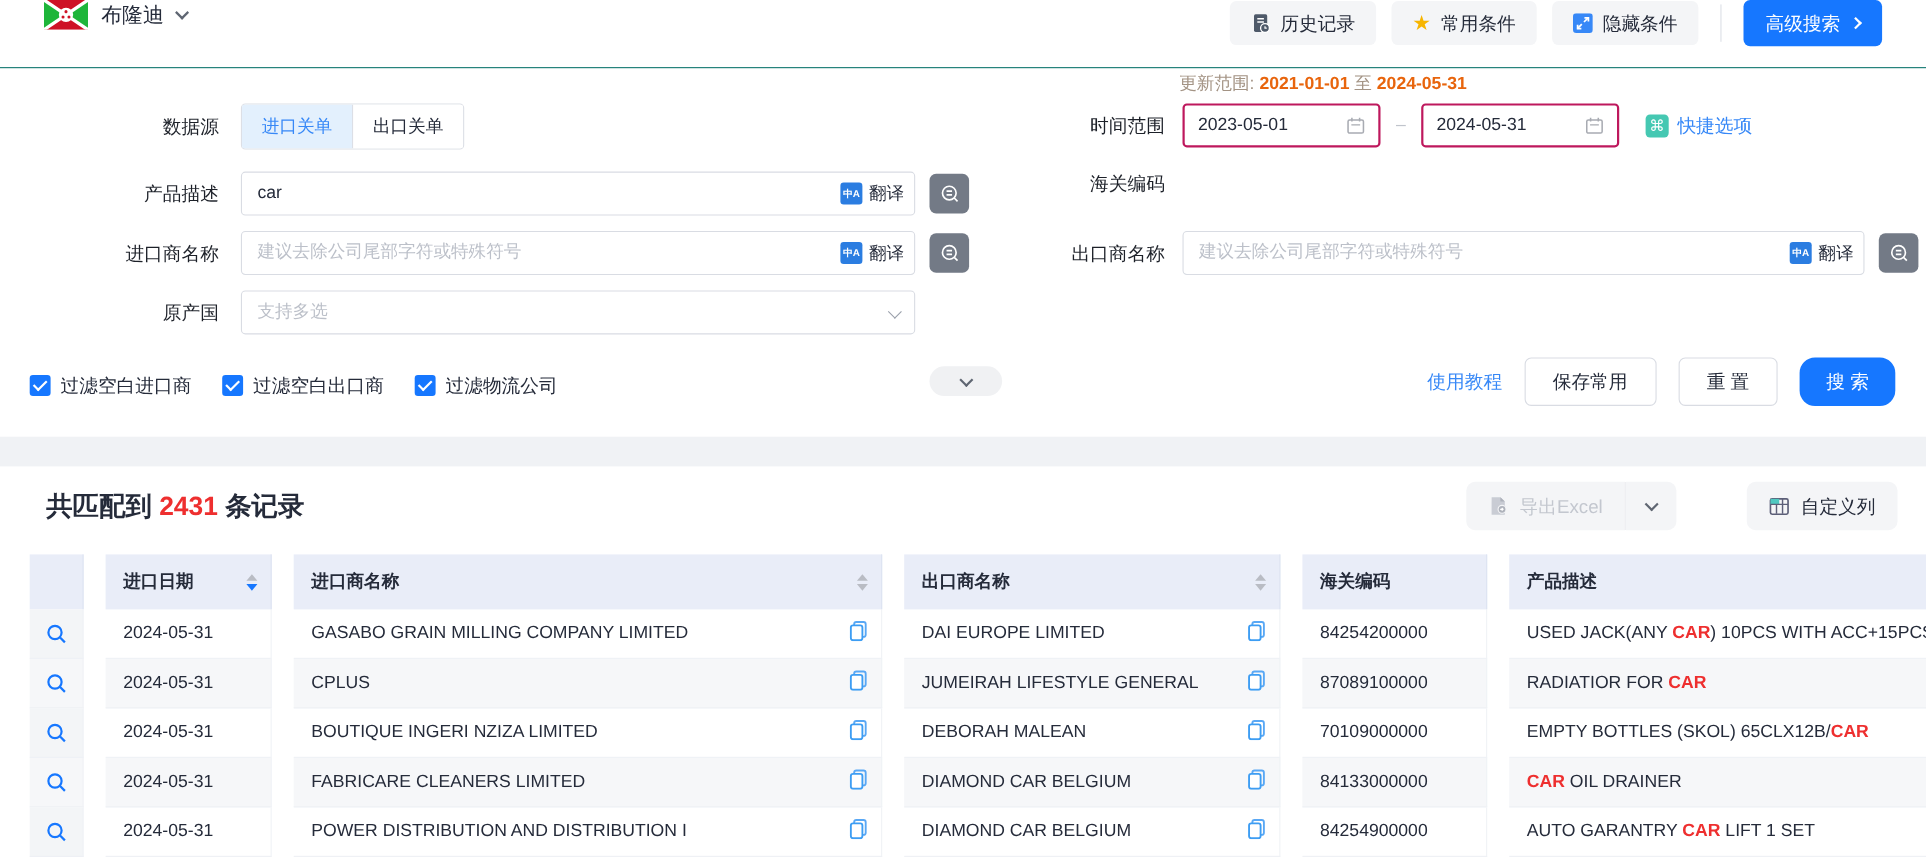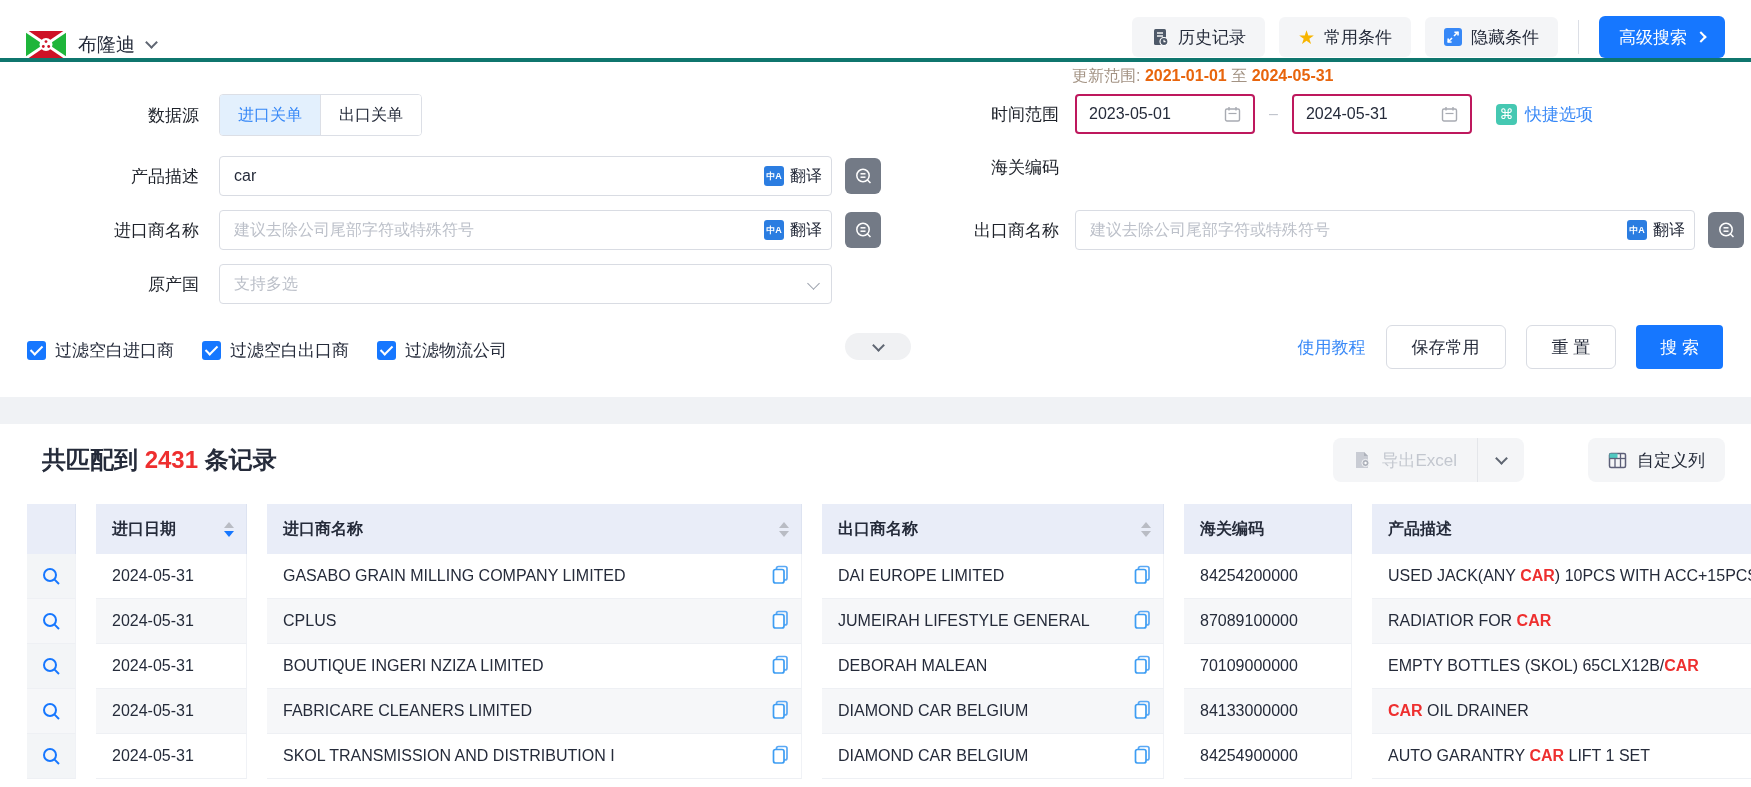--- a/index.html
+++ b/index.html
@@ -1,21 +1,21 @@
 <!DOCTYPE html>
 <html><head>
 <meta charset="utf-8">
 <style>
   * { margin:0; padding:0; box-sizing:border-box; }
   html,body { width:1751px; height:787px; overflow:hidden; background:#fff;
     font-family:"Liberation Sans","DejaVu Sans",sans-serif; color:#252b3a; }
 
   
-  .topbar { height:62px; display:flex; align-items:flex-end; padding:0 26px;
-    border-bottom:4px solid #0f766e; }
+  .topbar { height:62px; display:flex; align-items:flex-start; padding:0 40px;
+    border-bottom:1px solid #0f766e; }
   .country-picker { display:flex; align-items:center; gap:12px; cursor:pointer; }
   .country-name { font-size:19px; font-weight:500; }
   .chev { width:9px; height:9px; border-right:2px solid #5f6672; border-bottom:2px solid #5f6672;
     transform:rotate(45deg); margin-top:-4px; }
   .topbar-right { margin-left:auto; display:flex; align-items:center; gap:14px; }
   .chipbtn { display:flex; align-items:center; gap:9px; height:40px; padding:0 19px;
     background:#f4f5f7; border:none; border-radius:6px; font-size:17px; color:#252b3a; cursor:pointer;
     font-family:inherit; }
   .vdiv { width:1px; height:34px; background:#dcdfe6; margin:0 6px; }
   .primary-btn { display:flex; align-items:center; gap:10px; height:42px; padding:0 20px;
@@ -77,21 +77,21 @@
   .cb-label { font-size:17px; }
 
   .collapse-pill { position:absolute; top:271px; left:845px; width:66px; height:27px; background:#f0f1f3;
     border:none; border-radius:14px; display:flex; align-items:center; justify-content:center; cursor:pointer; }
   .collapse-pill .chev { margin-top:-3px; }
 
   .form-actions { position:absolute; top:263px; right:28px; display:flex; align-items:center; gap:20px; }
   .link { color:#3788f7; font-size:17px; text-decoration:none; cursor:pointer; }
   .ghost-btn { height:44px; padding:0 25px; background:#fff; border:1px solid #d9dce3; border-radius:6px;
     font-size:17px; color:#252b3a; cursor:pointer; font-family:inherit; }
-  .search-btn { height:44px; padding:0 24px; background:#1677ff; border:none; border-radius:4px;
+  .search-btn { height:44px; padding:0 24px; background:#1677ff; border:none; border-radius:14px;
     font-size:17px; color:#fff; cursor:pointer; font-family:inherit; }
 
   .band { height:27px; background:#f0f2f5; }
 
   
   .results-head { display:flex; align-items:center; padding:14px 26px 16px 42px; }
   .match-title { font-size:24px; font-weight:bold; }
   .match-count { color:#ee2f2f; }
   .res-toolbar { margin-left:auto; display:flex; align-items:center; }
   .toolbtn { display:flex; align-items:center; gap:10px; height:44px; padding:0 20px; background:#f4f5f7;
@@ -529,21 +529,21 @@
           <div class="td searchcell">
             <svg width="19" height="19" viewBox="0 0 19 19">
               <circle cx="8" cy="8" r="6" fill="none" stroke="#1677ff" stroke-width="2"></circle>
               <line x1="12.6" y1="12.6" x2="17" y2="17" stroke="#1677ff" stroke-width="2"></line>
             </svg>
           </div>
           <div class="td">
             <span>2024-05-31</span>
           </div>
           <div class="td">
-            <span>SKOL TRANSMISSION AND DISTRIBUTION I</span>
+            <span>POWER DISTRIBUTION AND DISTRIBUTION I</span>
             <span class="copy-ic"><svg width="17" height="19" viewBox="0 0 17 19">
                 <rect x="4.5" y="1.5" width="10.5" height="13.5" rx="2" fill="none" stroke="#59a8f5" stroke-width="1.7"></rect>
                 <rect x="1.5" y="4.5" width="10.5" height="13.5" rx="2" fill="#fff" stroke="#3d9df3" stroke-width="1.7"></rect>
               </svg></span>
           </div>
           <div class="td">
             <span>DIAMOND CAR BELGIUM</span>
             <span class="copy-ic"><svg width="17" height="19" viewBox="0 0 17 19">
                 <rect x="4.5" y="1.5" width="10.5" height="13.5" rx="2" fill="none" stroke="#59a8f5" stroke-width="1.7"></rect>
                 <rect x="1.5" y="4.5" width="10.5" height="13.5" rx="2" fill="#fff" stroke="#3d9df3" stroke-width="1.7"></rect>

